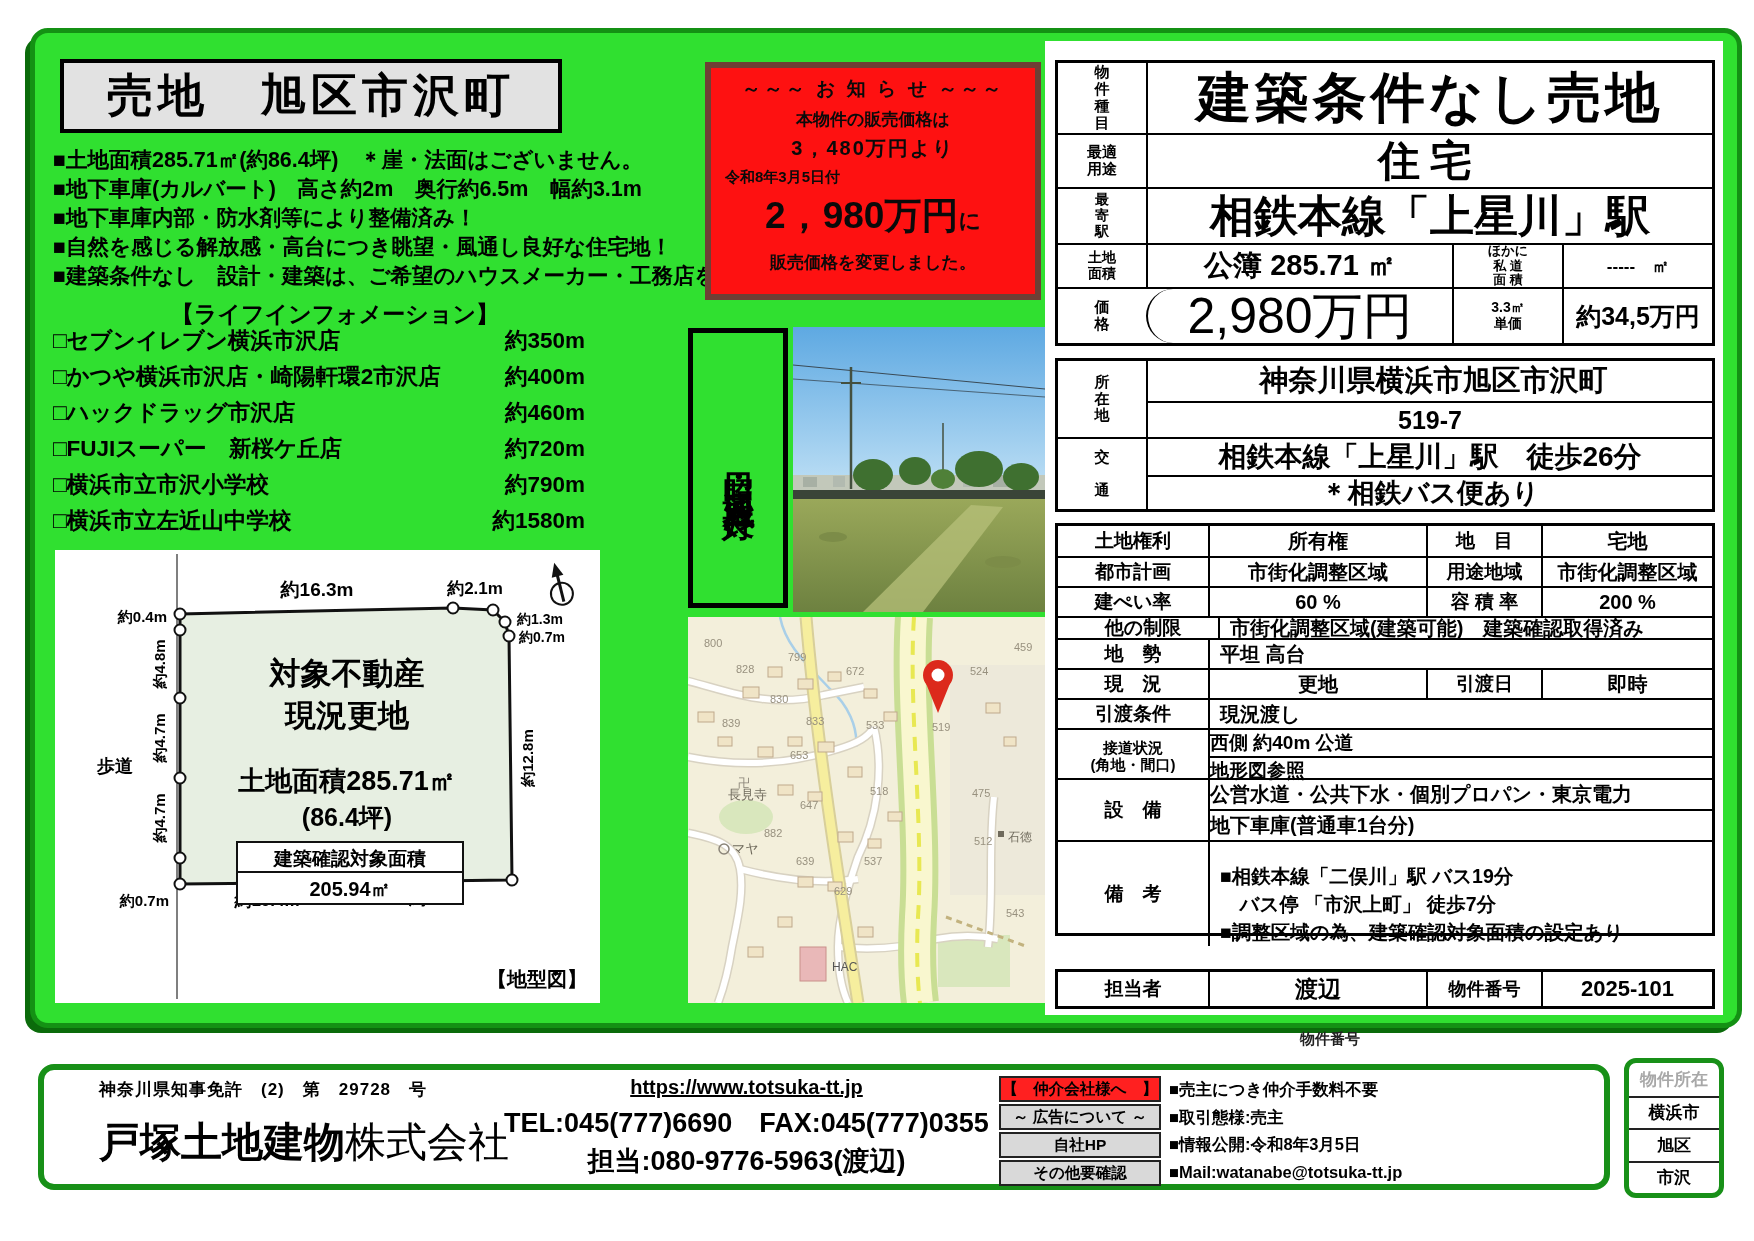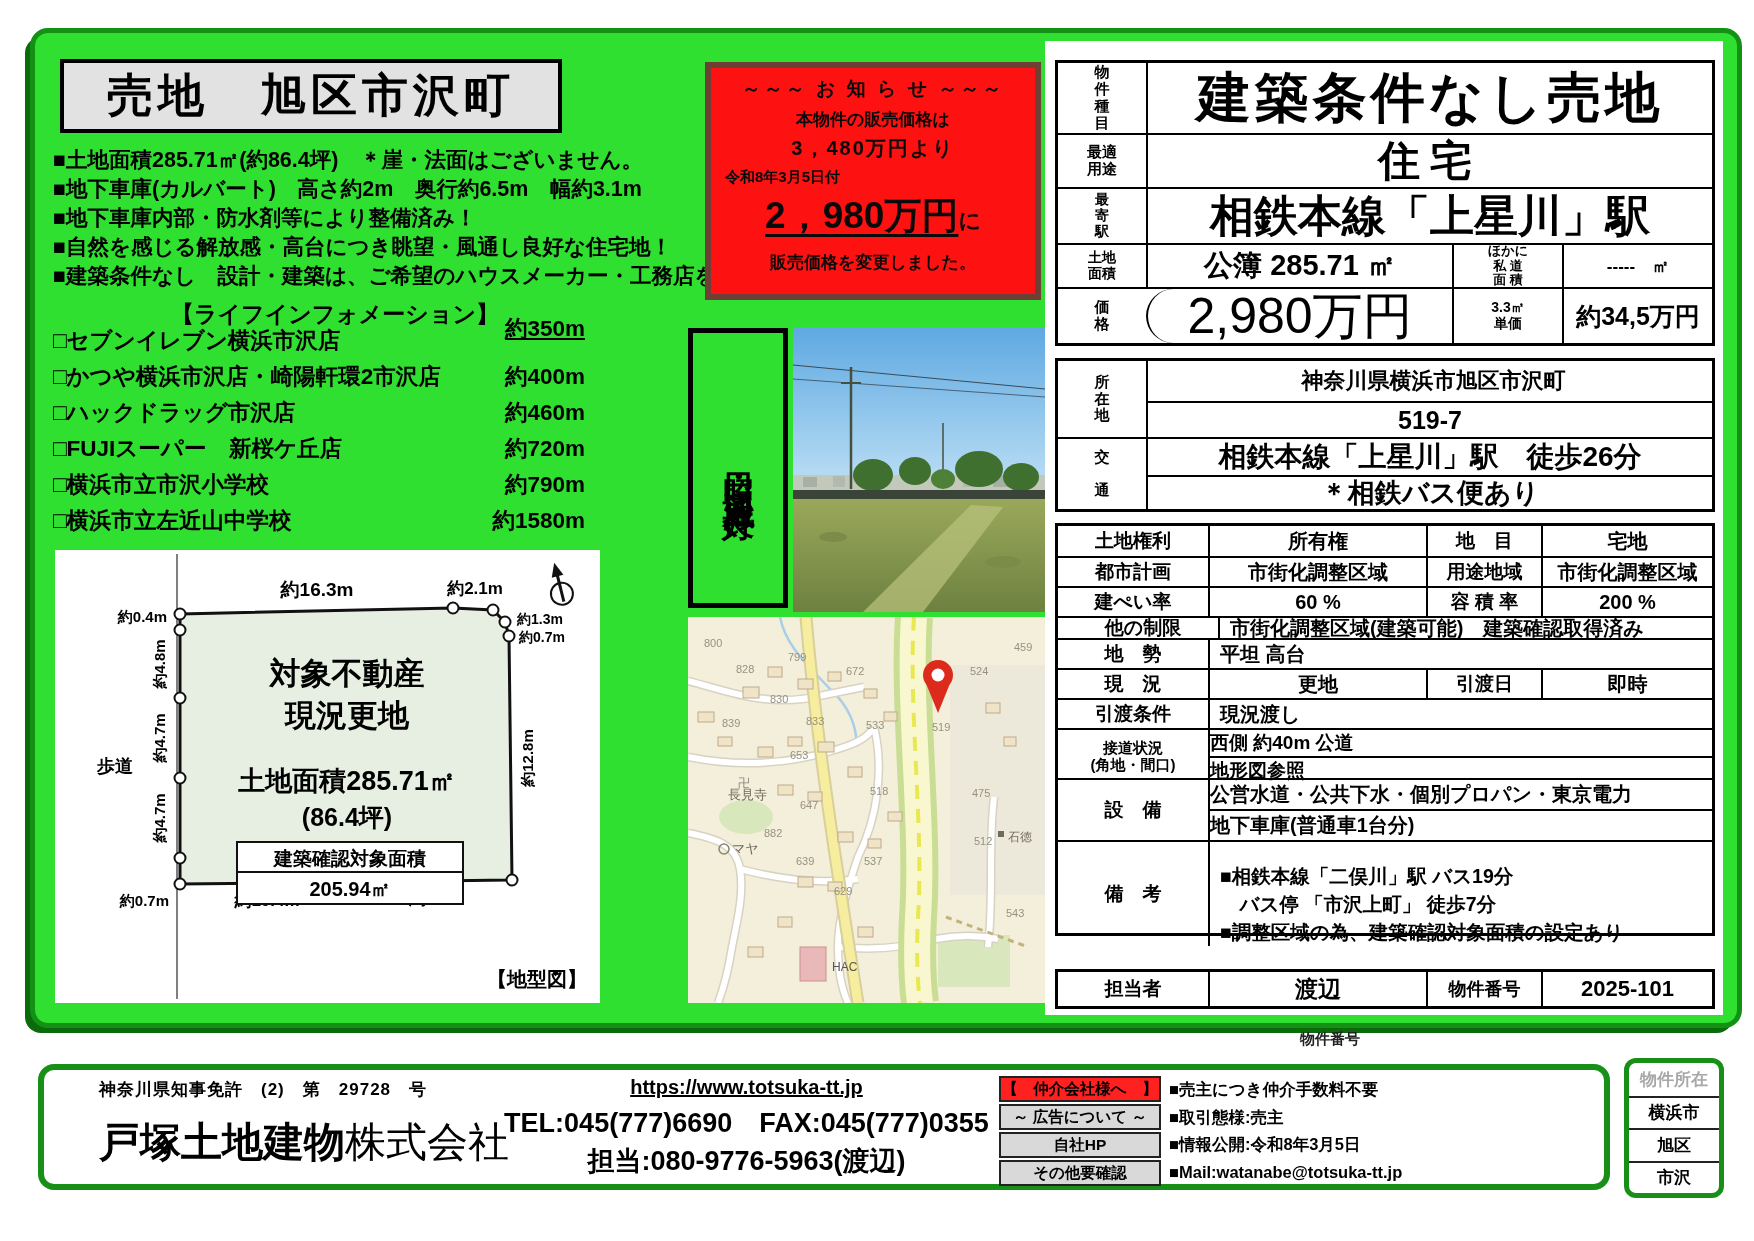--- a/index.html
+++ b/index.html
@@ -27,21 +27,21 @@
   #diagram { left:20px; top:517px; width:545px; height:453px; background:#fff; }
 
   
   #notice { left:670px; top:29px; width:336px; height:238px; background:#fe1111;
     border:6px solid #6f3f35; text-align:center; color:#0a0a0a; padding-top:8px; }
   #notice .h  { font-size:19px; font-weight:bold; letter-spacing:3px; }
   #notice .l1 { font-size:17px; font-weight:bold; margin-top:6px; }
   #notice .l2 { font-size:20px; font-weight:bold; margin-top:4px; letter-spacing:2px; }
   #notice .dt { font-size:15px; font-weight:bold; text-align:left; margin:6px 0 0 14px; }
   #notice .np { font-size:37px; font-weight:bold; margin-top:4px;
-    text-decoration:underline; text-decoration-thickness:3px; text-underline-offset:6px; display:inline-block;}
+    text-decoration-thickness:3px; text-underline-offset:6px; display:inline-block;}
   #notice .sfx { font-size:22px; font-weight:bold; text-decoration:none; }
   #notice .l3 { font-size:17px; font-weight:bold; margin-top:10px; }
 
   
   #badge { left:653px; top:295px; width:100px; height:280px; border:5px solid #000;
     display:flex; align-items:center; justify-content:center;
     writing-mode:vertical-rl; text-orientation:upright;
     font-size:33px; font-weight:bold; letter-spacing:6px; color:#000; }
 
   #photo { left:758px; top:294px; width:252px; height:285px; }
@@ -107,21 +107,21 @@
 
     <div class="abs bullet" style="top:112px;">■土地面積285.71㎡(約86.4坪)　＊崖・法面はございません。</div>
     <div class="abs bullet" style="top:141px;">■地下車庫(カルバート)　高さ約2m　奥行約6.5m　幅約3.1m</div>
     <div class="abs bullet" style="top:170px;">■地下車庫内部・防水剤等により整備済み！</div>
     <div class="abs bullet" style="top:199px;">■自然を感じる解放感・高台につき眺望・風通し良好な住宅地！</div>
     <div class="abs bullet" style="top:228px;">■建築条件なし　設計・建築は、ご希望のハウスメーカー・工務店を！</div>
 
     <div class="abs life-name" style="top:292px;">□セブンイレブン横浜市沢店</div>
 
     <div id="life-title" class="abs">【ライフインフォメーション】</div>
-    <div class="abs life-dist" style="top:280px;text-decoration:underline;">約350m</div>
+    <div class="abs life-dist" style="top:292px;">約350m</div>
     <div class="abs life-name" style="top:328px;">□かつや横浜市沢店・崎陽軒環2市沢店</div>
     <div class="abs life-dist" style="top:328px;">約400m</div>
     <div class="abs life-name" style="top:364px;">□ハックドラッグ市沢店</div>
     <div class="abs life-dist" style="top:364px;">約460m</div>
     <div class="abs life-name" style="top:400px;">□FUJIスーパー　新桜ケ丘店</div>
     <div class="abs life-dist" style="top:400px;">約720m</div>
     <div class="abs life-name" style="top:436px;">□横浜市立市沢小学校</div>
     <div class="abs life-dist" style="top:436px;">約790m</div>
     <div class="abs life-name" style="top:472px;">□横浜市立左近山中学校</div>
     <div class="abs life-dist" style="top:472px;">約1580m</div>
@@ -362,21 +362,21 @@
         <div class="c plabel lab14">3.3㎡
 単価</div>
         <div class="c" style="font-size:25px;font-weight:bold;">約34,5万円</div>
       </div>
     </div>
 
     <div id="sec2" class="sec" style="top:325px;">
       <div class="g plabel lab15" style="grid-row:1/3;grid-column:1;">所
 在
 地</div>
-      <div class="g" style="grid-row:1;grid-column:2;border-left:2px solid #000;font-size:22px;font-weight:bold;padding-left:7px;">神奈川県横浜市旭区市沢町</div>
+      <div class="g" style="grid-row:1;grid-column:2;border-left:2px solid #000;font-size:29px;font-weight:bold;padding-left:7px;">神奈川県横浜市旭区市沢町</div>
       <div class="g" style="grid-row:2;grid-column:2;border-left:2px solid #000;border-top:2px solid #000;font-size:25px;font-weight:bold;">519-7</div>
       <div class="g plabel lab15" style="grid-row:3/5;grid-column:1;border-top:2px solid #000;">交
 
 通</div>
       <div class="g" style="grid-row:3;grid-column:2;border-left:2px solid #000;border-top:2px solid #000;font-size:28px;font-weight:bold;">相鉄本線「上星川」駅　徒歩26分</div>
       <div class="g" style="grid-row:4;grid-column:2;border-left:2px solid #000;border-top:2px solid #000;font-size:27px;font-weight:bold;">＊相鉄バス便あり</div>
     </div>
 
     <div class="sec" style="top:490px; font-weight:bold;">
       <div class="row" style="grid-template-columns:150px 218px 115px 1fr; height:30px;">

